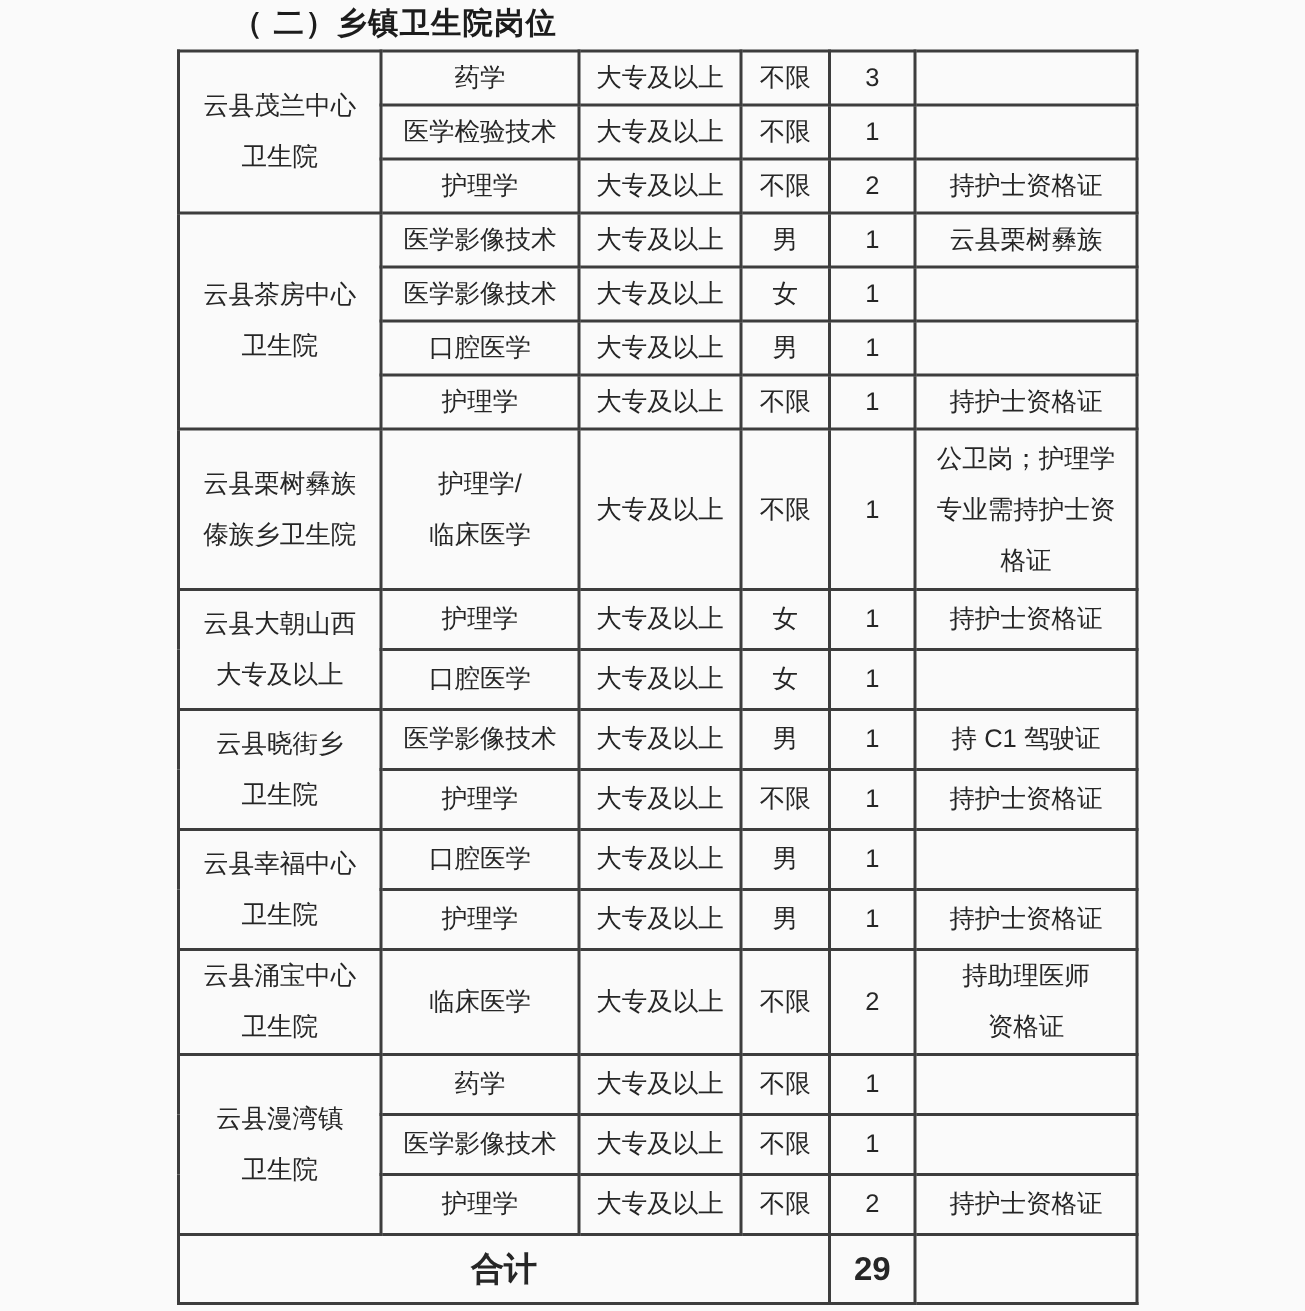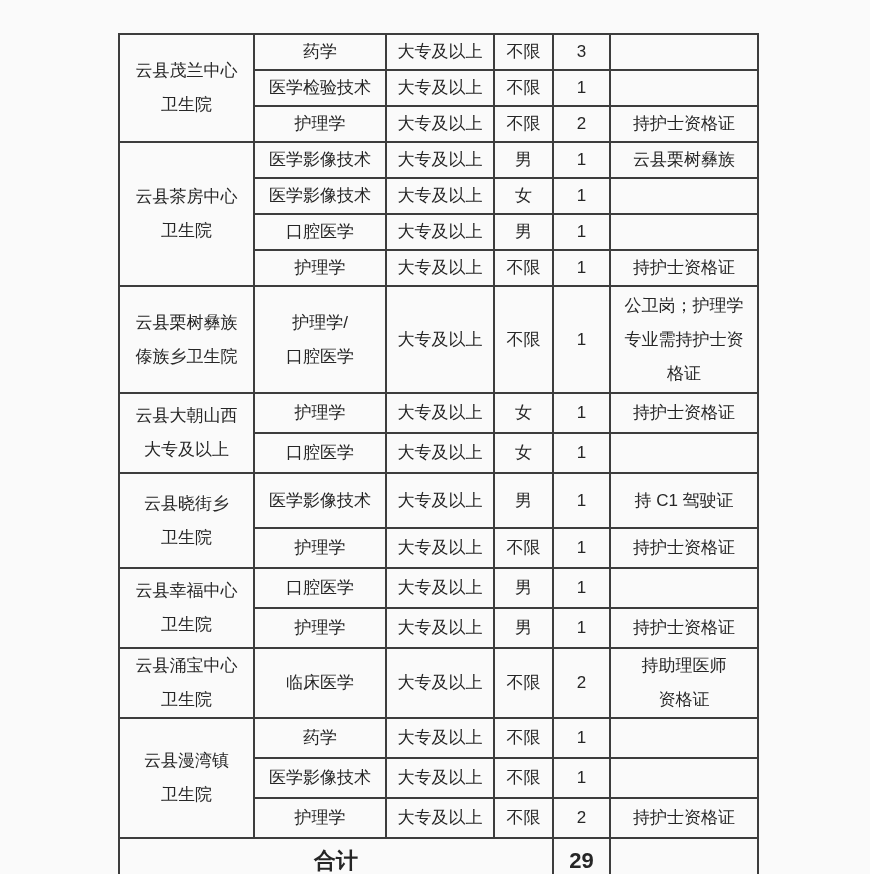--- a/index.html
+++ b/index.html
@@ -56,20 +56,21 @@
   .col-major     { width: 132px; }
   .col-education { width: 108px; }
   .col-gender    { width: 59px; }
   .col-count     { width: 57px; }
   .col-note      { width: 148px; }
 </style>
 </head>
 <body>
 
 <div class="page">
+  <h2 class="title">（ 二）乡镇卫生院岗位</h2>
   <table class="jobs-table">
     <colgroup>
       <col class="col-hospital">
       <col class="col-major">
       <col class="col-education">
       <col class="col-gender">
       <col class="col-count">
       <col class="col-note">
     </colgroup>
     <tbody id="table-body">
@@ -123,21 +124,21 @@
           <td class="major">护理学</td>
           <td class="education">大专及以上</td>
           <td class="gender">不限</td>
           <td class="count">1</td>
           <td class="note">持护士资格证</td>
         </tr>
         <tr style="height: 107px;">
           <td rowspan="1" class="hospital">云县栗树彝族
 傣族乡卫生院</td>
           <td class="major">护理学/
-口腔医学</td>
+临床医学</td>
           <td class="education">大专及以上</td>
           <td class="gender">不限</td>
           <td class="count">1</td>
           <td class="note">公卫岗；护理学
 专业需持护士资
 格证</td>
         </tr>
         <tr style="height: 40px;">
           <td rowspan="2" class="hospital">云县大朝山西
 大专及以上</td>
@@ -147,21 +148,21 @@
           <td class="count">1</td>
           <td class="note">持护士资格证</td>
         </tr>
         <tr style="height: 40px;">
           <td class="major">口腔医学</td>
           <td class="education">大专及以上</td>
           <td class="gender">女</td>
           <td class="count">1</td>
           <td class="note"></td>
         </tr>
-        <tr style="height: 55px;">
+        <tr style="height: 40px;">
           <td rowspan="2" class="hospital">云县晓街乡
 卫生院</td>
           <td class="major">医学影像技术</td>
           <td class="education">大专及以上</td>
           <td class="gender">男</td>
           <td class="count">1</td>
           <td class="note">持 C1 驾驶证</td>
         </tr>
         <tr style="height: 40px;">
           <td class="major">护理学</td>

